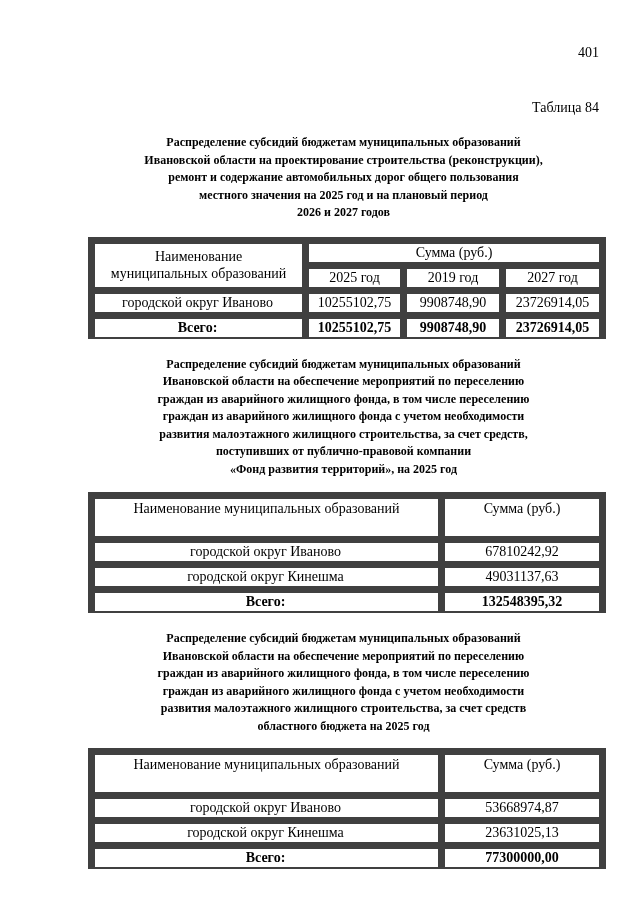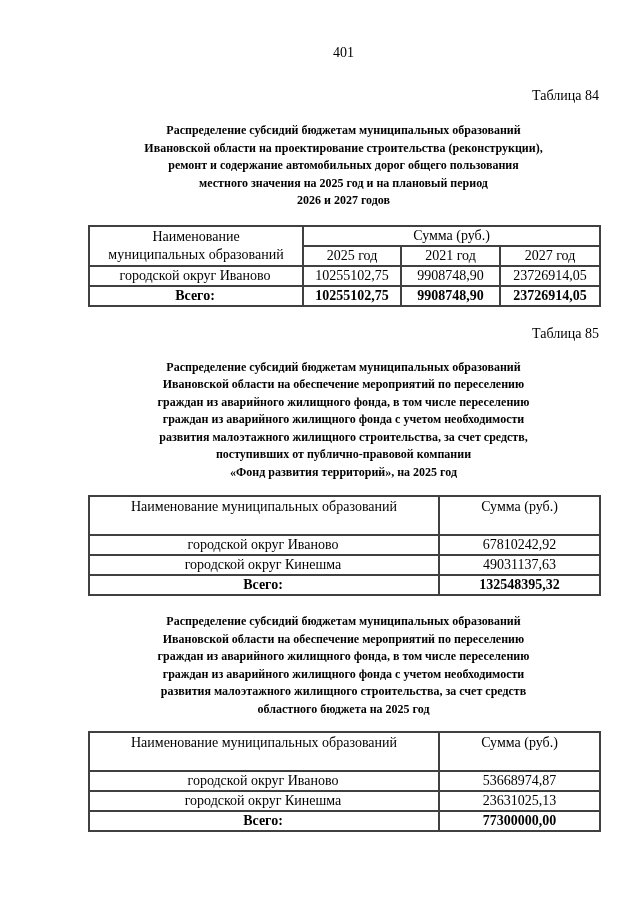--- a/index.html
+++ b/index.html
@@ -11,51 +11,51 @@
     color: #000000;
     font-family: "Liberation Serif", "DejaVu Serif", serif;
     overflow: hidden;
   }
   .content {
     margin-left: 88px;
     width: 511px;
     padding-top: 44px;
   }
   .page-number {
-    text-align: center;
+    text-align: right;
     font-size: 14px;
     line-height: 17px;
   }
   .table-label {
     text-align: right;
     font-size: 14px;
     line-height: 17px;
     margin-top: 18px;
   }
-  .table-label.first { margin-top: 26px; }
+  .table-label.first { margin-top: 38px; }
   .section-title {
     text-align: center;
     font-weight: bold;
     font-size: 12px;
     line-height: 17.5px;
     white-space: pre-line;
     margin-top: 17px;
   }
   .section-title.first { margin-top: 18px; }
   table.doc-table {
     border-collapse: collapse;
     table-layout: fixed;
     width: 511px;
     margin-top: 14px;
     font-size: 14px;
   }
   table.doc-table.t84 { margin-top: 15px; }
   table.doc-table.t86 { margin-top: 13px; }
   .doc-table td {
-    border: 2px solid #404040;
+    border: 7px solid #404040;
     padding: 0 6px;
     line-height: 17.5px;
     height: 18px;
     overflow: hidden;
   }
   .doc-table td.hdr {
     text-align: center;
     vertical-align: middle;
   }
   .doc-table td.hdr-tall {
@@ -99,39 +99,38 @@
           <col style="width:100px">
       </colgroup>
       <tbody>
         <tr>
           <td class="hdr pre" rowspan="2">Наименование
 муниципальных образований</td>
           <td class="hdr" colspan="3">Сумма (руб.)</td>
         </tr>
         <tr>
           <td class="hdr">2025 год</td>
-          <td class="hdr">2021 год</td>
+          <td class="hdr">2019 год</td>
           <td class="hdr">2027 год</td>
         </tr>
         <tr>
           <td class="name">городской округ Иваново</td>
           <td class="val">10255102,75</td>
           <td class="val">9908748,90</td>
           <td class="val">23726914,05</td>
         </tr>
         <tr class="total-row">
           <td class="name">Всего:</td>
           <td class="val">10255102,75</td>
           <td class="val">9908748,90</td>
           <td class="val">23726914,05</td>
         </tr>
       </tbody>
     </table>
 
-    <div class="table-label">Таблица 85</div>
     <div class="section-title">Распределение субсидий бюджетам муниципальных образований
 Ивановской области на обеспечение мероприятий по переселению
 граждан из аварийного жилищного фонда, в том числе переселению
 граждан из аварийного жилищного фонда с учетом необходимости
 развития малоэтажного жилищного строительства, за счет средств,
 поступивших от публично-правовой компании
 «Фонд развития территорий», на 2025 год</div>
     <table class="doc-table">
       <colgroup>
         <col style="width:350px">

